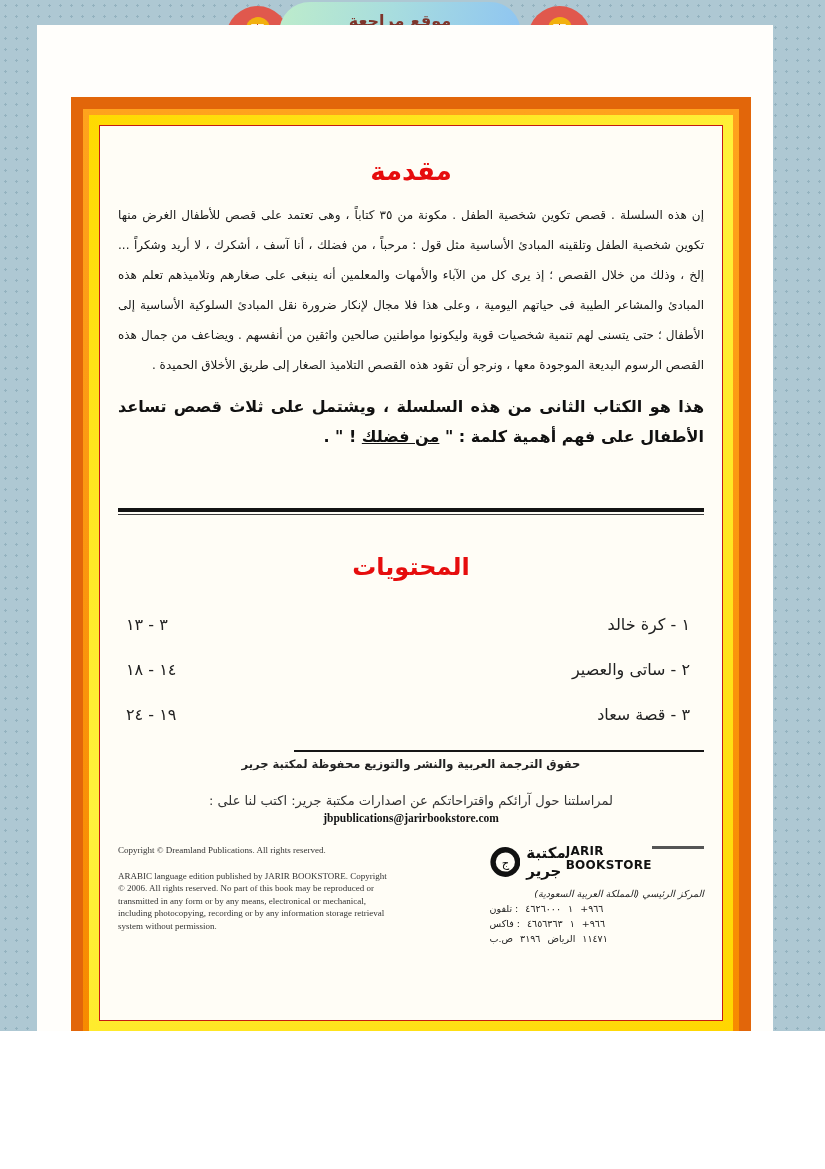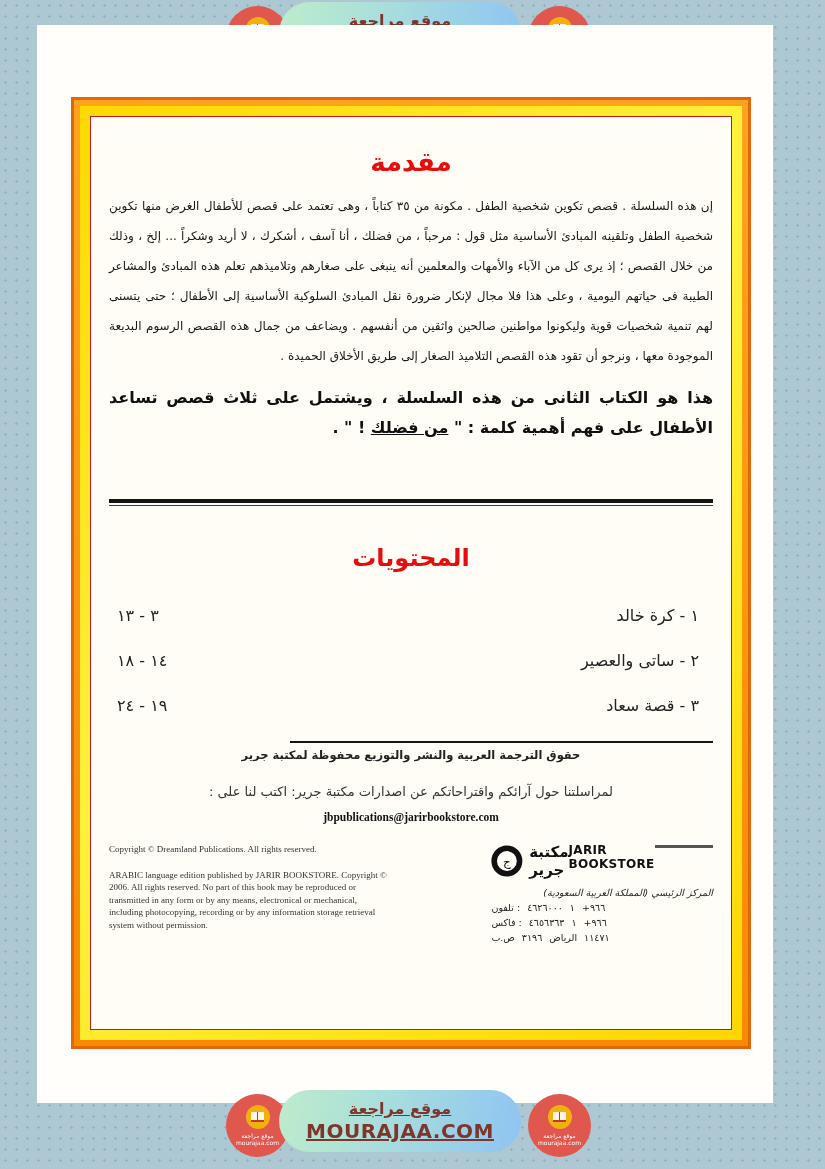--- a/index.html
+++ b/index.html
@@ -1,17 +1,17 @@
 <!DOCTYPE html>
 <html lang="ar"><head>
 <meta charset="utf-8">
 <style>
   html,body{margin:0;padding:0;}
   .screen{
-    position:relative;width:825px;height:1169px;overflow:hidden;
+    position:relative;width:825px;height:1031px;overflow:hidden;
     background-color:#aec8d3;
     background-image:radial-gradient(#93b2bf 1px, transparent 1.2px);
     background-size:11px 11px;
     font-family:"DejaVu Sans", sans-serif;
   }
   
   .banner-pill{
     position:absolute;left:279px;width:242px;height:62px;border-radius:32px;
     background:linear-gradient(100deg,#bdeccb 0%,#a8ddde 45%,#8ec4f2 100%);
     display:flex;flex-direction:column;align-items:center;justify-content:center;
@@ -27,38 +27,38 @@
   }
   .badge.tl{left:226px;top:6px;}  .badge.tr{left:528px;top:6px;}
   .badge.bl{left:226px;top:1094px;} .badge.br{left:528px;top:1094px;}
   .badge-disc{width:24px;height:24px;border-radius:50%;background:#f2b00e;display:flex;align-items:center;justify-content:center;}
   .book-shape{width:13px;height:8px;background:#fdf6e3;border-bottom:2px solid #c0392b;position:relative;border-radius:1px 1px 0 0;}
   .book-shape:after{content:"";position:absolute;left:6px;top:0;width:1px;height:8px;background:#c0392b;}
   .badge-l1{font-size:6px;line-height:7px;margin-top:3px;direction:rtl;}
   .badge-l2{font-size:6px;line-height:7px;}
   
   .sheet{position:absolute;left:37px;top:25px;width:736px;height:1078px;background:#fffefb;}
-  .frame{position:absolute;left:34px;top:72px;right:22px;bottom:54px;background:#e2660a;padding:3px;}
+  .frame{position:absolute;left:34px;top:72px;right:22px;bottom:54px;background:#e2660a;padding:12px;}
   .frame-orange{height:100%;background:linear-gradient(180deg,#ffa31d,#f78a00);padding:6px;box-sizing:border-box;}
   .frame-yellow{height:100%;background:linear-gradient(135deg,#ffd900,#fff23c 45%,#ffd600);padding:10px;box-sizing:border-box;}
   .frame-inner{height:100%;background:#fffdf6;border:1px solid #c41c14;box-sizing:border-box;padding:18px 18px 0 18px;overflow:hidden;}
   
   .intro-title{margin-top:12px;text-align:center;color:#e60d0d;font-size:26px;font-weight:bold;direction:rtl;}
   .intro-body{direction:rtl;text-align:justify;font-size:12px;line-height:30px;color:#181818;margin-top:14px;}
   .intro-closing{direction:rtl;text-align:justify;font-size:16px;line-height:30px;color:#111;font-weight:bold;margin-top:12px;}
   .closing-word{text-decoration:underline;}
   .rule-heavy{margin-top:56px;border-top:4px solid #141414;border-bottom:1px solid #3c3c3c;height:2px;}
   .contents-title{margin-top:38px;text-align:center;color:#e60d0d;font-size:24px;font-weight:bold;direction:rtl;}
   .toc{direction:rtl;margin-top:34px;font-size:16px;color:#222;padding:0 14px 0 8px;}
   .toc-row{display:flex;justify-content:space-between;margin-bottom:26px;}
   .rule-thin{margin-top:24px;border-top:2px solid #161616;width:70%;margin-left:auto;}
   .pub-reprint{margin-top:14px;text-align:center;font-weight:bold;font-size:14.5px;direction:rtl;color:#151515;}
   .pub-rights{margin-top:5px;text-align:center;font-weight:bold;font-size:11.5px;direction:rtl;color:#222;}
   .contact-line{margin-top:22px;text-align:center;font-size:13px;direction:rtl;color:#333;}
-  .contact-email{margin-top:12px;text-align:center;font-size:11.5px;font-weight:bold;color:#111;font-family:"Liberation Serif", serif;}
+  .contact-email{margin-top:4px;text-align:center;font-size:11.5px;font-weight:bold;color:#111;font-family:"Liberation Serif", serif;}
   .bottom-row{display:flex;justify-content:space-between;margin-top:20px;direction:ltr;}
   .copy-block{width:47%;font-family:"Liberation Serif", serif;font-size:9px;line-height:12.5px;color:#333;}
   .copy-line1{margin-bottom:13px;}
   .publisher-block{width:40%;padding-left:20px;box-sizing:border-box;}
   .pub-logo-row{display:flex;align-items:center;gap:6px;}
   .pub-names{display:flex;flex-direction:row;}
   .pub-name-ar{font-size:15px;font-weight:bold;direction:rtl;text-align:left;letter-spacing:3px;color:#111;}
   .pub-name-en{font-size:12px;font-weight:bold;letter-spacing:0.3px;color:#111;}
   .tagline-bar{height:3px;background:#555;width:95%;margin-top:2px;}
   .pub-addr{margin-top:6px;font-size:9.5px;line-height:15px;color:#222;}

